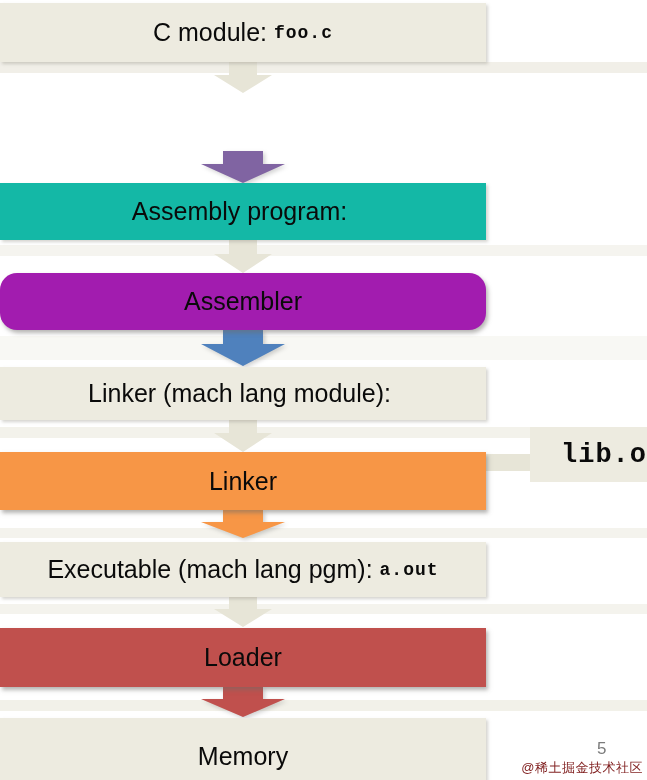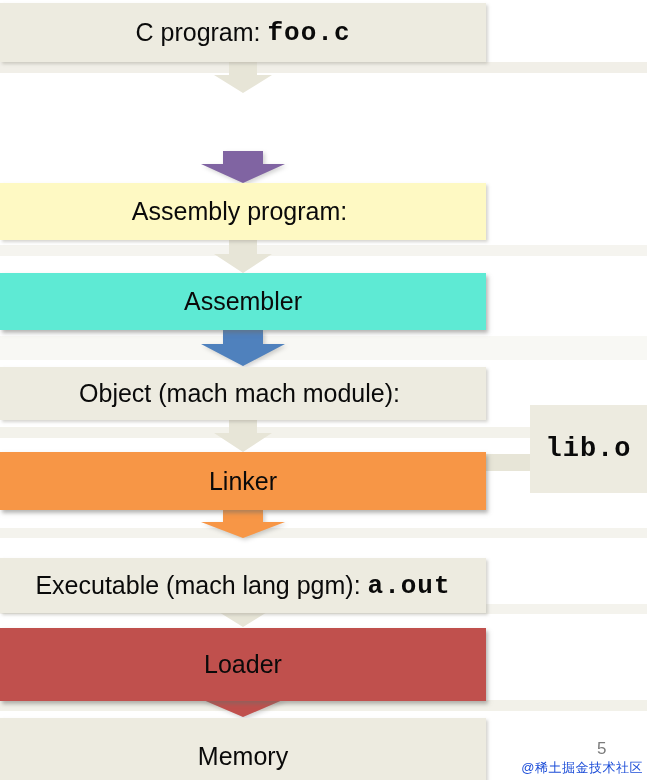--- a/index.html
+++ b/index.html
@@ -23,32 +23,32 @@
     white-space: pre;
     font-size: 25px;
     line-height: 1;
     z-index: 2;
   }
   .node.file  { box-shadow: 2px 2px 3px rgba(150,148,138,0.40); }
   .node.stage { box-shadow: 2px 3px 4px rgba(110,108,104,0.50); }
   .code {
     font-family: "Liberation Mono", monospace;
     font-weight: bold;
-    font-size: 26px;
+    font-size: 18px;
     letter-spacing: 1px;
   }
   
   #n-cprogram   { top: 3px;   height: 59px; }
   #n-compiler   { top: 93px;  height: 58px; }
   #n-assembly   { top: 183px; height: 57px; }
   #n-assembler  { top: 273px; height: 57px; }
   #n-object     { top: 367px; height: 53px; }
   #n-linker     { top: 452px; height: 58px; }
-  #n-executable { top: 542px; height: 55px; margin-top: 16px; }
-  #n-loader     { top: 628px; height: 73px; }
+  #n-executable { top: 542px; height: 55px; }
+  #n-loader     { top: 628px; height: 59px; }
   #n-memory     { top: 718px; height: 76px; }
 
   .arrow { position: absolute; z-index: 1; display: block; }
   .arrow.tinted { filter: drop-shadow(2px 2px 2px rgba(0,0,0,0.18)); }
   #a1 { left: 214px; top: 62px;  }
   #a2 { left: 201px; top: 151px; }
   #a3 { left: 214px; top: 240px; }
   #a4 { left: 201px; top: 330px; }
   #a5 { left: 214px; top: 420px; }
   #a6 { left: 201px; top: 510px; }
@@ -64,23 +64,23 @@
   }
 
   #connector {
     position: absolute;
     left: 486px; top: 454px;
     width: 44px; height: 17px;
     z-index: 1;
   }
   #libo {
     position: absolute;
-    left: 530px; top: 405px;
-    width: 117px; height: 88px;
-    display: flex; align-items: center; justify-content: center;
+    left: 530px; top: 427px;
+    width: 117px; height: 55px;
+    display: flex; align-items: center; justify-content: flex-end;
     z-index: 2;
   }
   #libo .code { font-size: 27px; }
 
   #page-number {
     position: absolute;
     left: 597px; top: 739px;
     font-size: 17px;
     z-index: 3;
   }
@@ -99,34 +99,34 @@
 
   <div class="band" style="top:62px;height:11px;opacity:0.65;"></div>
   <div class="band" style="top:245px;height:11px;opacity:0.45;"></div>
   <div class="band" style="top:336px;height:24px;opacity:0.30;"></div>
   <div class="band" style="top:427px;height:11px;opacity:0.55;"></div>
   <div class="band" style="top:528px;height:10px;opacity:0.50;"></div>
   <div class="band" style="top:604px;height:10px;opacity:0.50;"></div>
   <div class="band" style="top:700px;height:11px;opacity:0.60;"></div>
 
   <div class="node file" id="n-cprogram" style="background-color: rgb(237, 235, 224);">
-    <span>C program: </span><span class="code">foo.c</span>
+    <span>C module: </span><span class="code">foo.c</span>
   </div>
 
 
-  <div class="node file" id="n-assembly" style="background-color: #fef9c3;">
+  <div class="node file" id="n-assembly" style="background-color: #14b8a6;">
     <span>Assembly program: </span>
   </div>
 
-  <div class="node stage" id="n-assembler" style="background-color: #5eead4;">
+  <div class="node stage" id="n-assembler" style="background-color: #a21caf; border-radius: 17px;">
     <span>Assembler</span>
   </div>
 
   <div class="node file" id="n-object" style="background-color: rgb(237, 235, 224);">
-    <span>Object (mach mach module): </span>
+    <span>Linker (mach lang module): </span>
   </div>
 
   <div class="node stage" id="n-linker" style="background-color: rgb(247, 150, 70);">
     <span>Linker</span>
   </div>
 
   <div class="node file" id="n-executable" style="background-color: rgb(237, 235, 224);">
     <span>Executable (mach lang pgm): </span><span class="code">a.out</span>
   </div>
 
@@ -162,15 +162,15 @@
   <svg class="arrow tinted" id="a8" width="84" height="30" viewBox="0 0 84 30">
     <polygon points="22,0 62,0 62,12 84,12 42,30 0,12 22,12" fill="#c0504d"></polygon>
   </svg>
 
   <div id="connector" style="background-color: rgb(231, 229, 215);"></div>
   <div id="libo" style="background-color: rgb(237, 235, 224);">
     <span class="code">lib.o</span>
   </div>
 
   <div id="page-number" style="color: rgb(123, 123, 123);">5</div>
-  <div id="watermark" style="color: #1d4ed8;">@稀土掘金技术社区</div>
+  <div id="watermark" style="color: #7f1d1d;">@稀土掘金技术社区</div>
 
 </div>
 
 </body></html>

